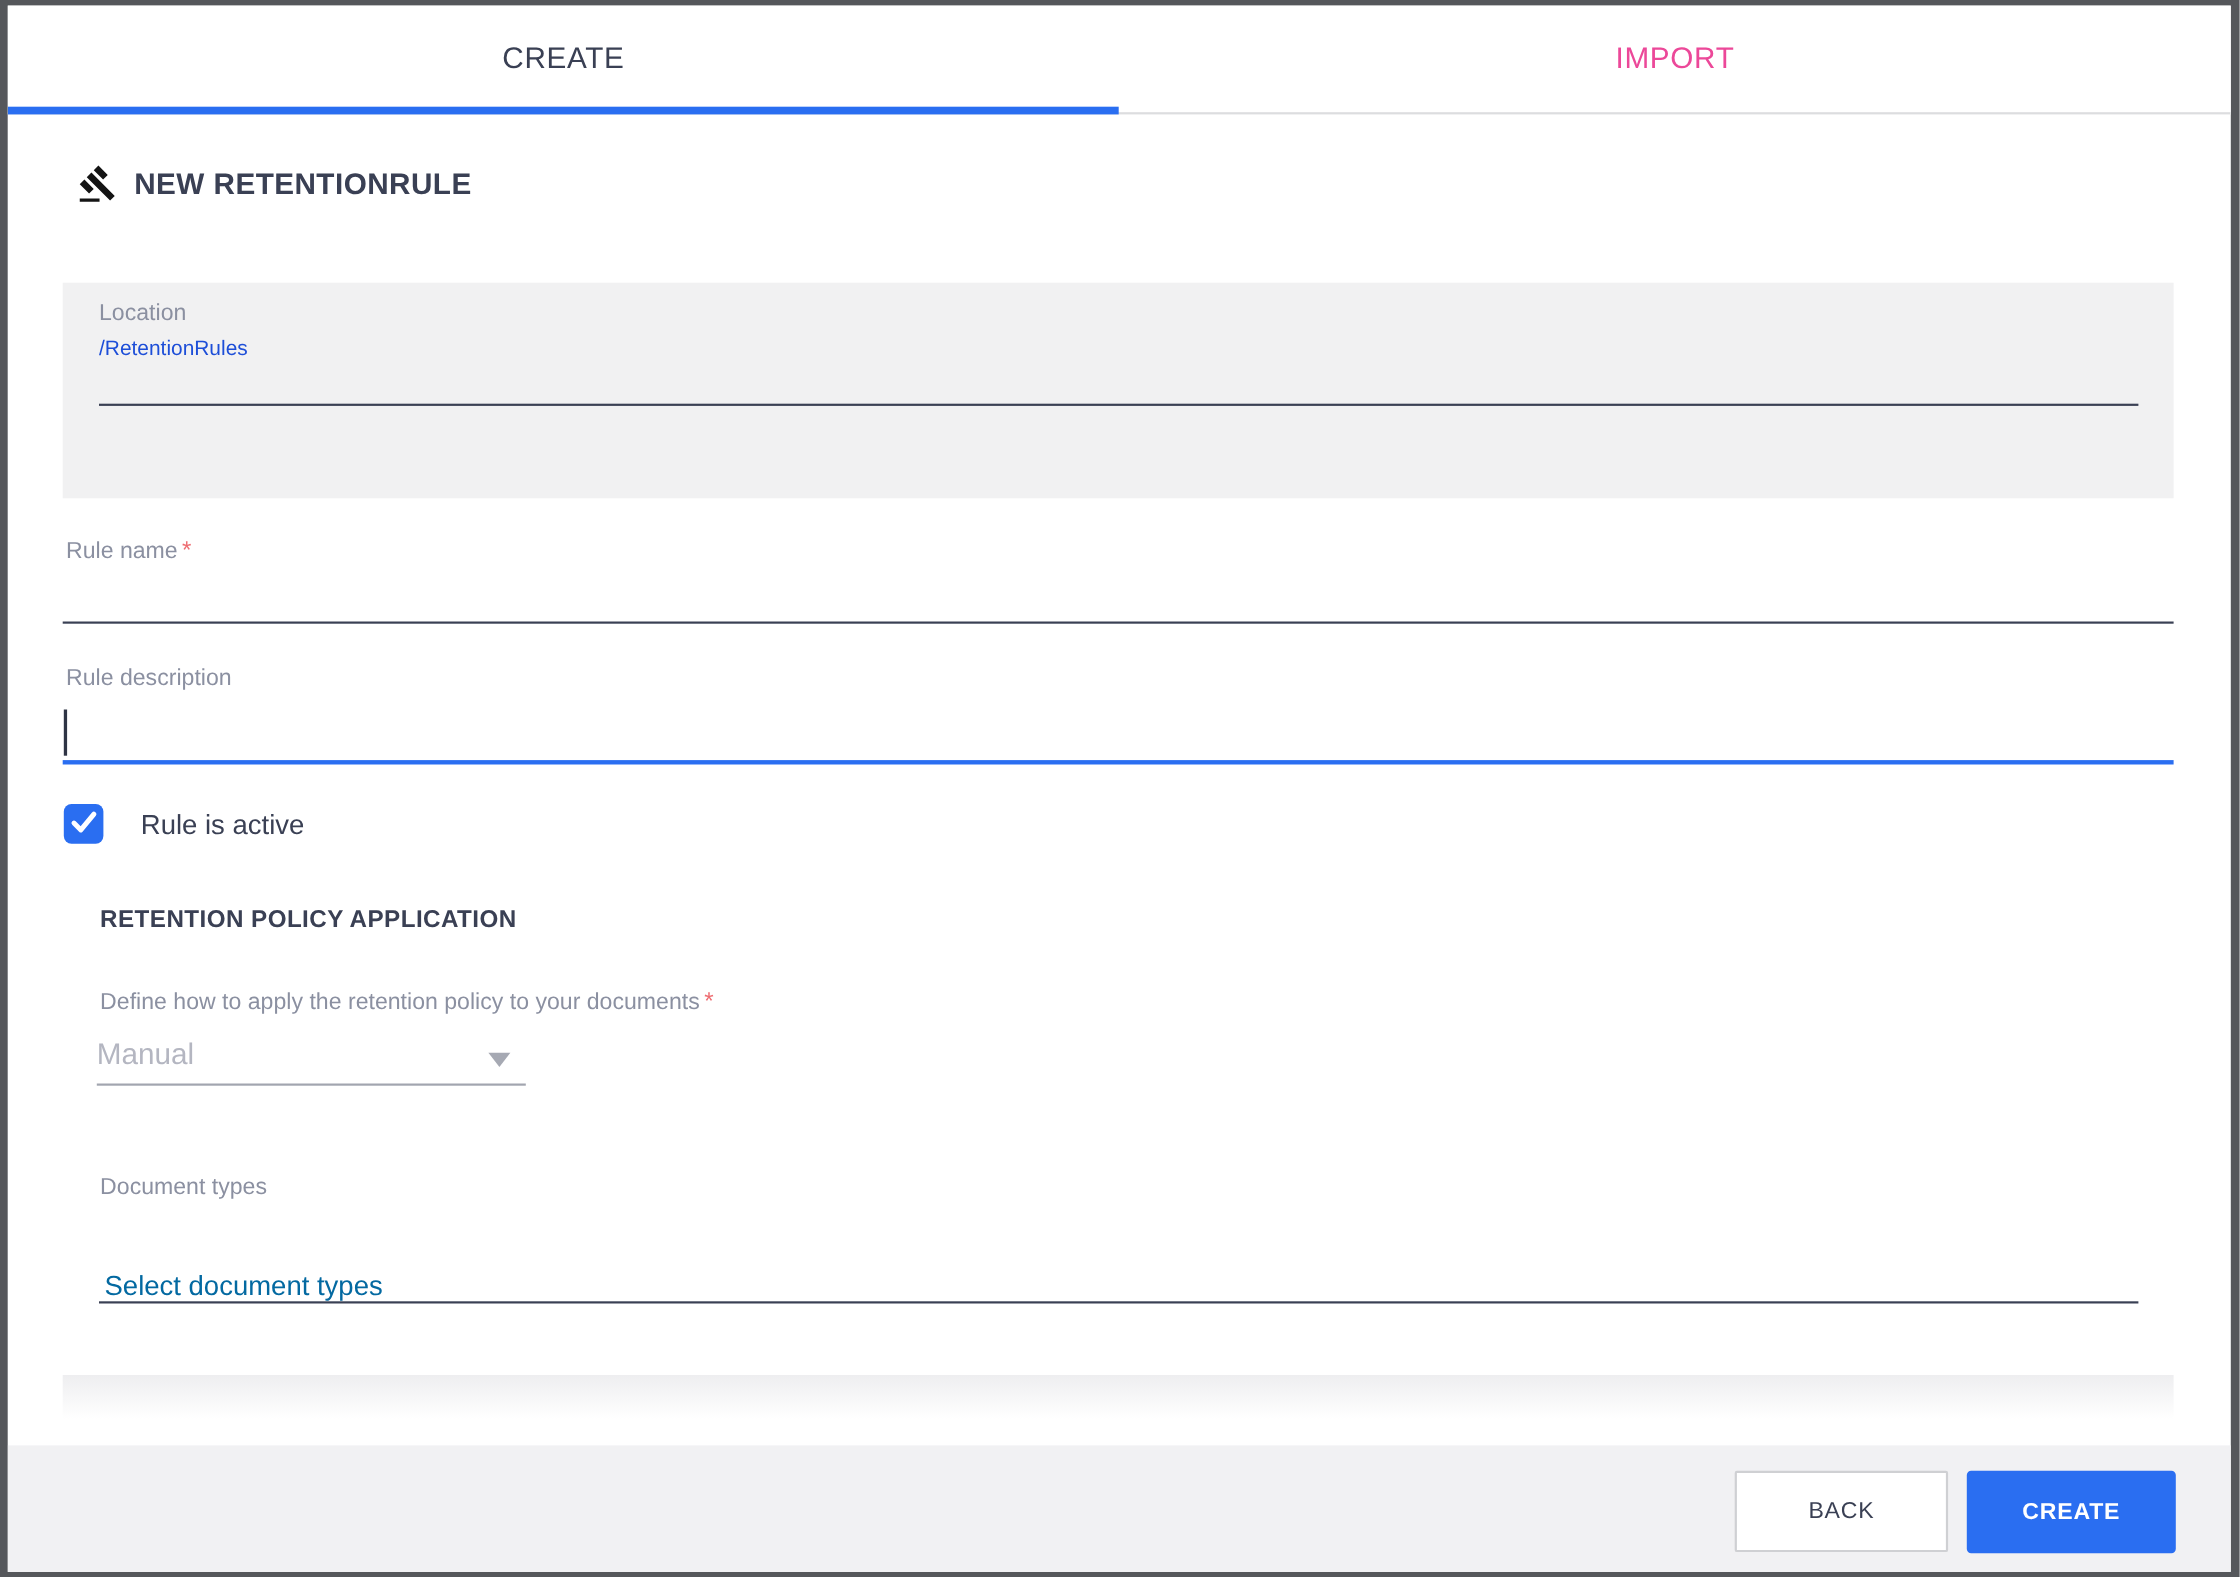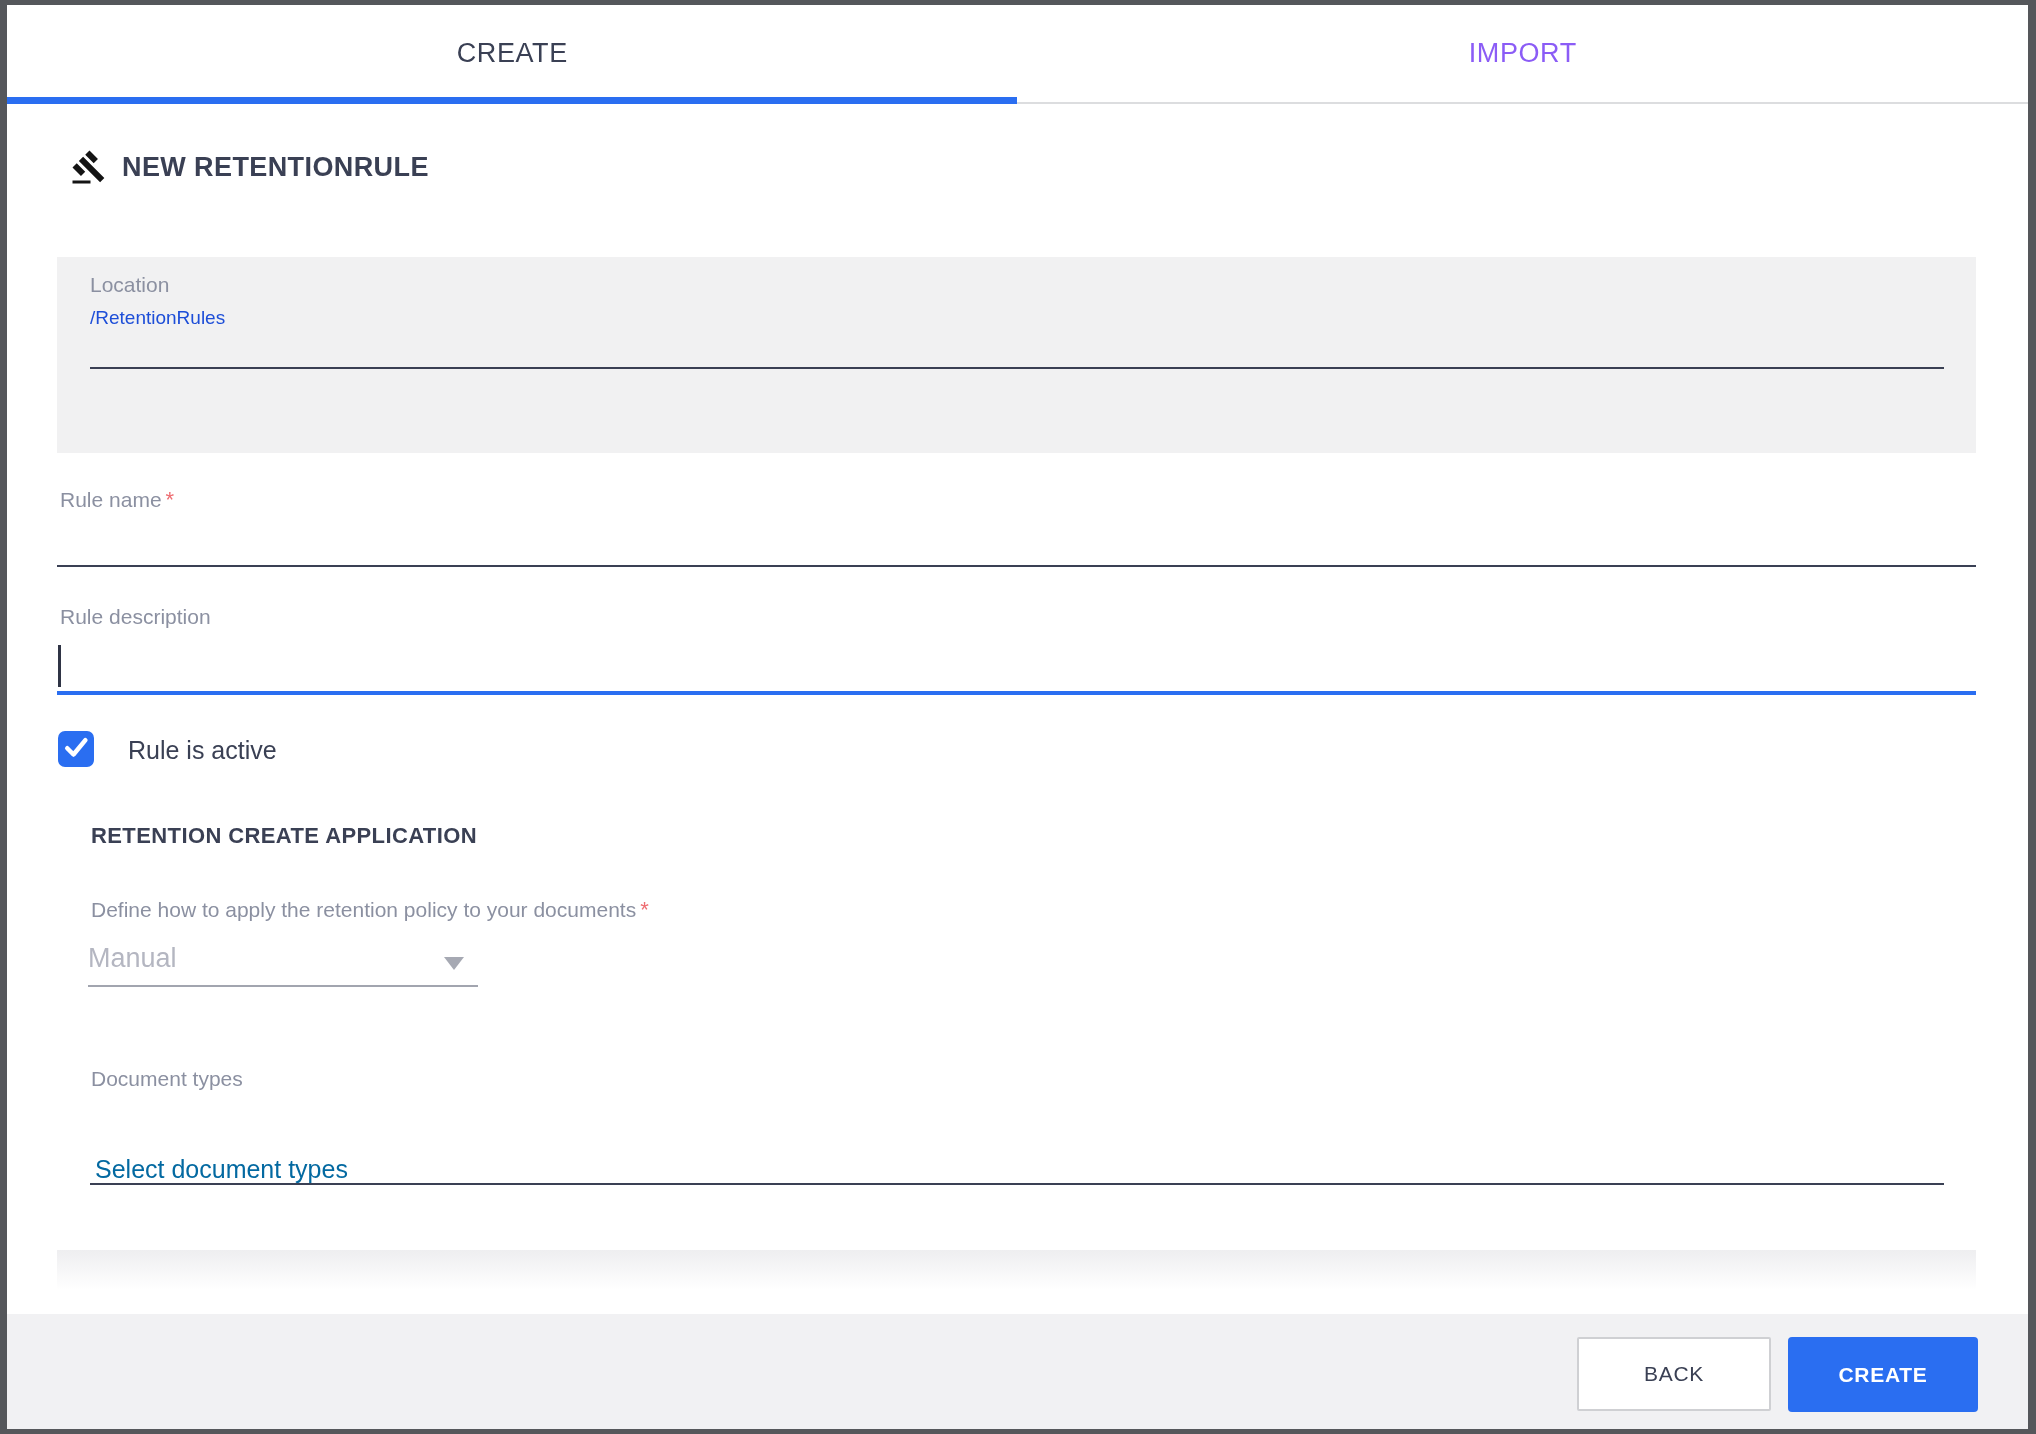--- a/index.html
+++ b/index.html
@@ -16,21 +16,21 @@
   
   .tabbar{
     position:absolute;top:0;left:0;right:0;height:97px;
     border-bottom:2px solid #dcdddf;display:flex;background:#fff;
   }
   .tab{
     flex:1;display:flex;align-items:center;justify-content:center;
     font-size:27px;letter-spacing:.6px;cursor:pointer;position:relative;
   }
   .tab.active{color:#3a4054;}
-  .tab.inactive{color:#8b5cf6;}
+  .tab.inactive{color:#ec4899;}
   .tab-indicator{
     position:absolute;left:0;bottom:-2px;width:1010px;height:7px;
     background:#2a6ef1;
   }
   
   .heading-row{
     position:absolute;left:64px;top:142px;height:40px;
     display:flex;align-items:center;gap:15px;font-weight:bold;
   }
   .heading-row svg{display:block;}
@@ -129,21 +129,21 @@
 
   <div class="checkbox">
     <span>
       <svg width="30" height="30" viewBox="0 0 24 24" fill="none">
         <polyline points="5,13 10,18 19.5,6.5" stroke="#ffffff" stroke-width="3.6" stroke-linecap="round" stroke-linejoin="round"></polyline>
       </svg>
     </span>
   </div>
   <div class="checkbox-label">Rule is active</div>
 
-  <div class="section-title">RETENTION CREATE APPLICATION</div>
+  <div class="section-title">RETENTION POLICY APPLICATION</div>
 
   <div class="field-label" style="left:84px;top:892px;">
     <span>Define how to apply the retention policy to your documents</span><span class="req">*</span>
   </div>
 
   <div class="select-value">Manual</div>
   <div class="chevron"></div>
   <div class="select-underline"></div>
 
 

